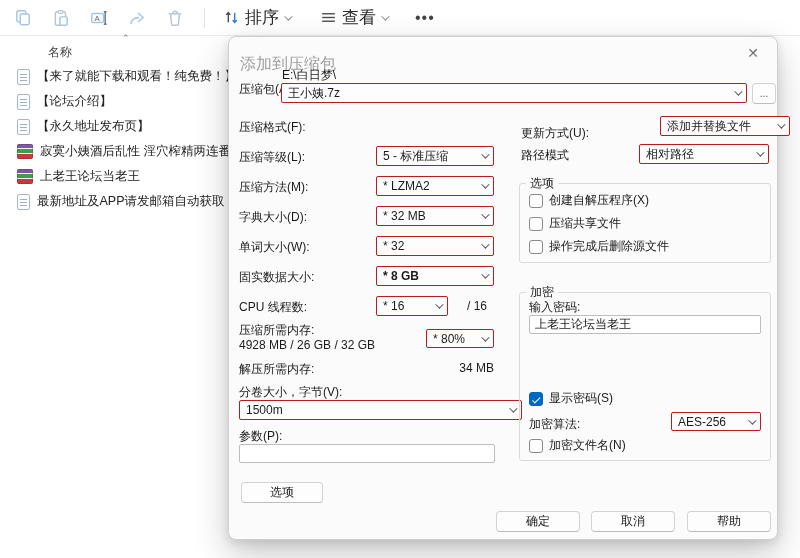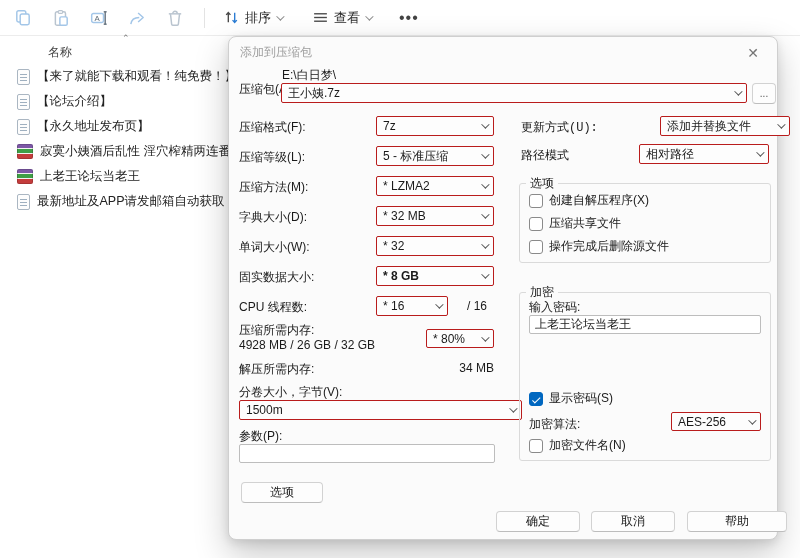--- a/index.html
+++ b/index.html
@@ -7,21 +7,21 @@
     font-family:"Liberation Sans", sans-serif; }
 
   
   .toolbar { position:absolute; left:0; top:0; width:800px; height:36px;
     display:flex; align-items:center; padding-left:4px; background:#fff;
     border-bottom:1px solid #ececec; }
   .tbtn { width:32px; height:28px; display:flex; align-items:center; justify-content:center;
     border-radius:4px; margin:0 3px; }
   .tb-sep { width:1px; height:20px; background:#e3e3e3; margin:0 10px; }
   .tb-group { display:flex; align-items:center; gap:5px; padding:0 8px; height:28px; border-radius:4px; }
-  .tb-label { font-size:13px; color:#2b2b2b; }
+  .tb-label { font-size:17px; color:#2b2b2b; }
   .chev-sm { width:6px; height:6px; border-right:1.2px solid #8a8a8a; border-bottom:1.2px solid #8a8a8a;
     transform:rotate(45deg) translateY(-2px); display:inline-block; }
   .more-dots { font-size:16px; color:#444; letter-spacing:1px; padding:0 10px; }
 
   .col-caret { position:absolute; left:122px; top:33px; font-size:9px; color:#777; }
   .col-header { position:absolute; left:48px; top:44px; font-size:12px; color:#444; }
 
   .filelist { position:absolute; left:0; top:64px; width:225px; }
   .frow { display:flex; align-items:center; height:25px; padding-left:17px; gap:7px; }
   .fname { font-size:12.5px; color:#222; white-space:nowrap; }
@@ -32,21 +32,21 @@
     background:repeating-linear-gradient(to bottom,#9fb0c0 0 1px,transparent 1px 3px); }
   .icon-rar { width:16px; height:15px; border-radius:2px; flex:0 0 auto;
     background:linear-gradient(to bottom,#7d58a6 0 4px,#f3f3f3 4px 5px,#3f9e46 5px 9px,#f3f3f3 9px 10px,#c43c3c 10px 15px);
     box-shadow:inset 0 0 0 1px rgba(0,0,0,.15); }
 
   
   .dialog { position:absolute; left:228px; top:36px; width:550px; height:504px;
     background:#fbfbfb; border:1px solid #cfcfcf; border-radius:8px;
     box-shadow:0 14px 34px rgba(0,0,0,.22), 0 3px 10px rgba(0,0,0,.10);
     font-size:12px; color:#1a1a1a; }
-  .dlg-title { position:absolute; left:11px; top:7px; font-size:12px; color:#9e9e9e; }
+  .dlg-title { position:absolute; left:11px; top:17px; font-size:16px; color:#9e9e9e; }
   .dlg-close { position:absolute; right:12px; top:5px; width:24px; height:22px;
     display:flex; align-items:center; justify-content:center; color:#757575; font-size:14px; border-radius:4px; }
 
   .lbl { position:absolute; white-space:nowrap; color:#1a1a1a; }
   .combo { position:absolute; height:20px; background:#fdfdfd; border:1px solid #b91c1c;
     border-radius:2px; display:flex; align-items:center; padding:0 6px; }
   .combo .val { flex:1; white-space:nowrap; overflow:hidden; }
   .combo .chev { width:6px; height:6px; border-right:1.2px solid #555; border-bottom:1.2px solid #555;
     transform:rotate(45deg) translateY(-2px); flex:0 0 auto; margin-left:4px; }
   .txtin { position:absolute; height:19px; background:#fff; border:1px solid #bdbdbd;
@@ -169,24 +169,20 @@
 
   <div class="lbl" style="left:10px; top:44px;">压缩包(A)</div>
   <div class="lbl" style="left:53px; top:30px;">E:\白日梦\</div>
   <div class="combo" style="left:52px; top:46px; width:466px;">
     <span class="val">王小姨.7z</span>
     <span class="chev"></span>
   </div>
   <div class="btn" style="left:523px; top:46px; width:24px; font-size:10px; color:#555;">...</div>
 
   <div class="lbl" style="left:10px; top:82px;">压缩格式(F):</div>
-  <div class="combo" style="left:147px; top:79px; width:118px;">
-      <span class="val">7z</span>
-      <span class="chev"></span>
-    </div>
 
   <div class="lbl" style="left:10px; top:112px;">压缩等级(L):</div>
   <div class="combo" style="left:147px; top:109px; width:118px;">
       <span class="val">5 - 标准压缩</span>
       <span class="chev"></span>
     </div>
 
   <div class="lbl" style="left:10px; top:142px;">压缩方法(M):</div>
   <div class="combo" style="left:147px; top:139px; width:118px;">
       <span class="val">* LZMA2</span>
@@ -232,21 +228,21 @@
   <div class="combo" style="left:10px; top:363px; width:283px;">
       <span class="val">1500m</span>
       <span class="chev"></span>
     </div>
 
   <div class="lbl" style="left:10px; top:391px;">参数(P):</div>
   <input class="txtin" style="left: 10px; top: 407px; width: 256px;" value="">
 
   <div class="btn" style="left:12px; top:445px; width:82px;">选项</div>
 
-  <div class="lbl" style="left:292px; top:82px;font-family:Liberation Mono, monospace;">更新方式(U):</div>
+  <div class="lbl" style="left:292px; top:88px;">更新方式(U):</div>
   <div class="combo" style="left:431px; top:79px; width:130px;">
       <span class="val">添加并替换文件</span>
       <span class="chev"></span>
     </div>
 
   <div class="lbl" style="left:292px; top:110px;">路径模式</div>
   <div class="combo" style="left:410px; top:107px; width:130px;">
       <span class="val">相对路径</span>
       <span class="chev"></span>
     </div>
@@ -281,14 +277,14 @@
       <span class="val">AES-256</span>
       <span class="chev"></span>
     </div>
   <div class="cbrow" style="left:300px; top:400px;">
     <span class="cb"></span>
     <span>加密文件名(N)</span>
   </div>
 
   <div class="btn" style="left:267px; top:474px; width:84px;">确定</div>
   <div class="btn" style="left:362px; top:474px; width:84px;">取消</div>
-  <div class="btn" style="left:458px; top:474px; width:100px;">帮助</div>
+  <div class="btn" style="left:458px; top:474px; width:84px;">帮助</div>
 </div>
 
 </body></html>

